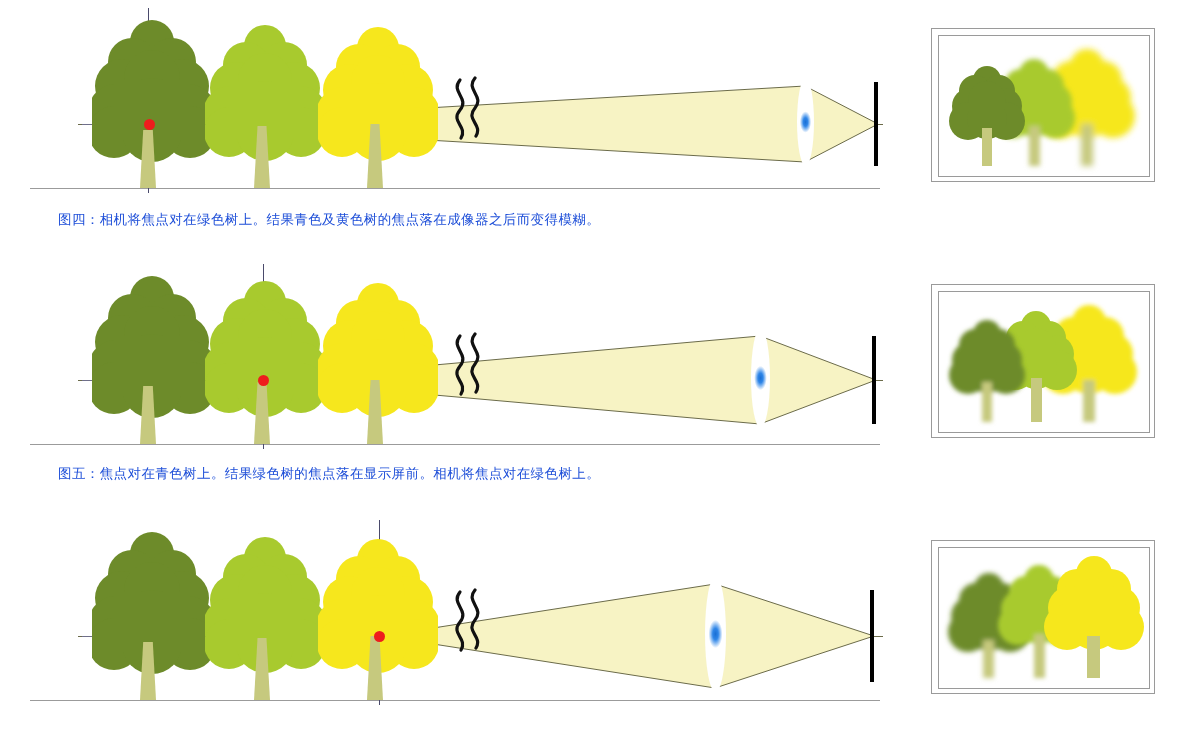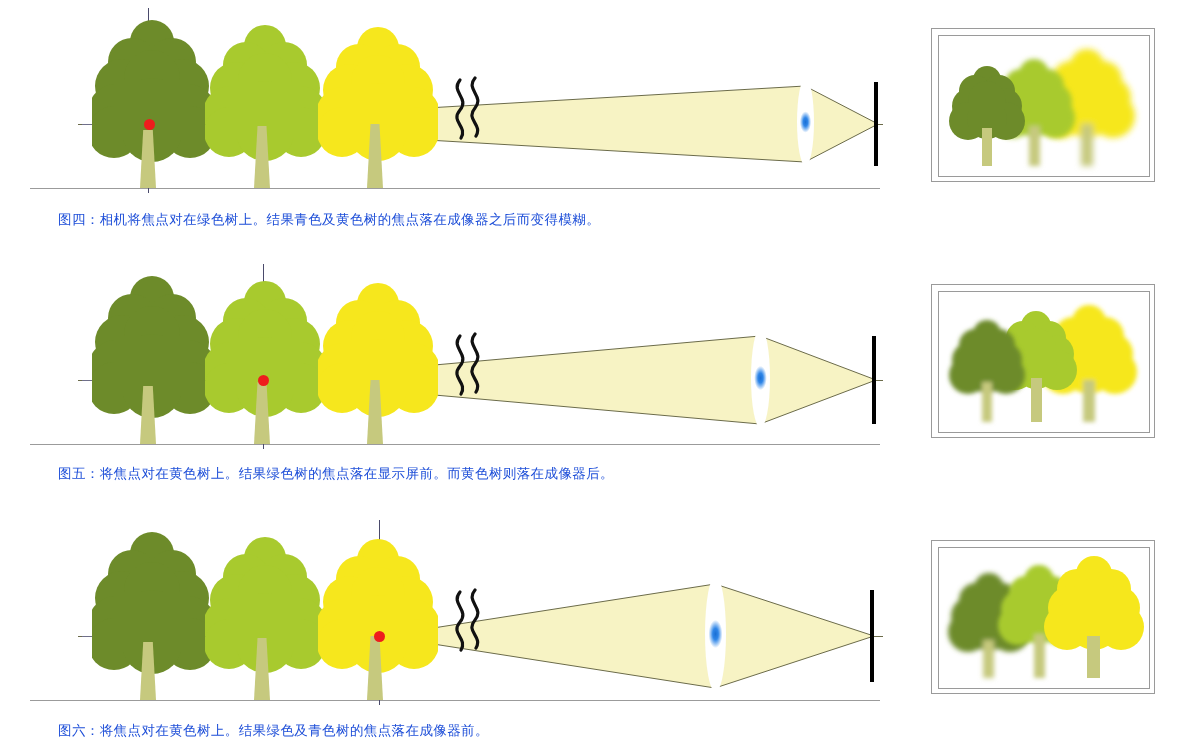--- a/index.html
+++ b/index.html
@@ -383,21 +383,21 @@
               <circle cx="67" cy="83" r="19"></circle>
               <circle cx="48" cy="81" r="20"></circle>
             <rect x="31" y="56" width="34" height="38"></rect>
           </g>
           <rect x="43" y="90" width="10" height="40" fill="#c6c97e"></rect>
         </g>
       </svg>
     </div>
   </div>
 
-  <div class="caption" style="top:209px;">图五：将焦点对在黄色树上。结果绿色树的焦点落在显示屏前。而黄色树则落在成像器后。</div>
+  <div class="caption" style="top:209px;">图五：焦点对在青色树上。结果绿色树的焦点落在显示屏前。相机将焦点对在绿色树上。</div>
 </div>
 
 <div class="row row3">
 
   <div class="bench">
     <div class="ground"></div>
     <div class="axis" style="top:124px;"></div>
 
     <div class="vline" style="left:379px;top:8px;height:185px;"></div>
     <div class="hcross" style="left:82px;top:124px;width:320px;"></div>
@@ -537,14 +537,13 @@
               <circle cx="182" cy="79" r="23"></circle>
               <circle cx="155" cy="77" r="25"></circle>
             <rect x="130" y="47" width="50" height="46"></rect>
           </g>
           <rect x="148" y="88" width="13" height="42" fill="#c6c97e"></rect>
         </g>
       </svg>
     </div>
   </div>
 
-  <div class="caption" style="top:210px;">图六：将焦点对在黄色树上。结果绿色及青色树的焦点落在成像器前。</div>
 </div>
 
 </body></html>

